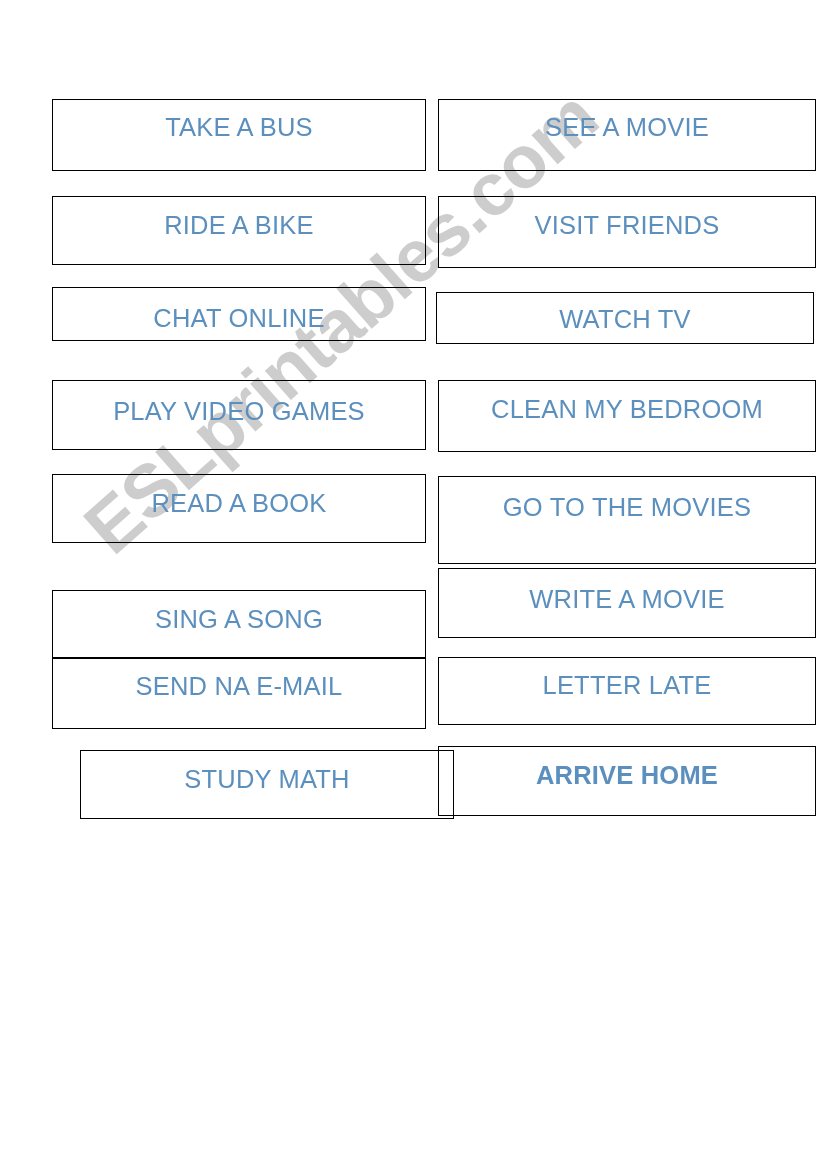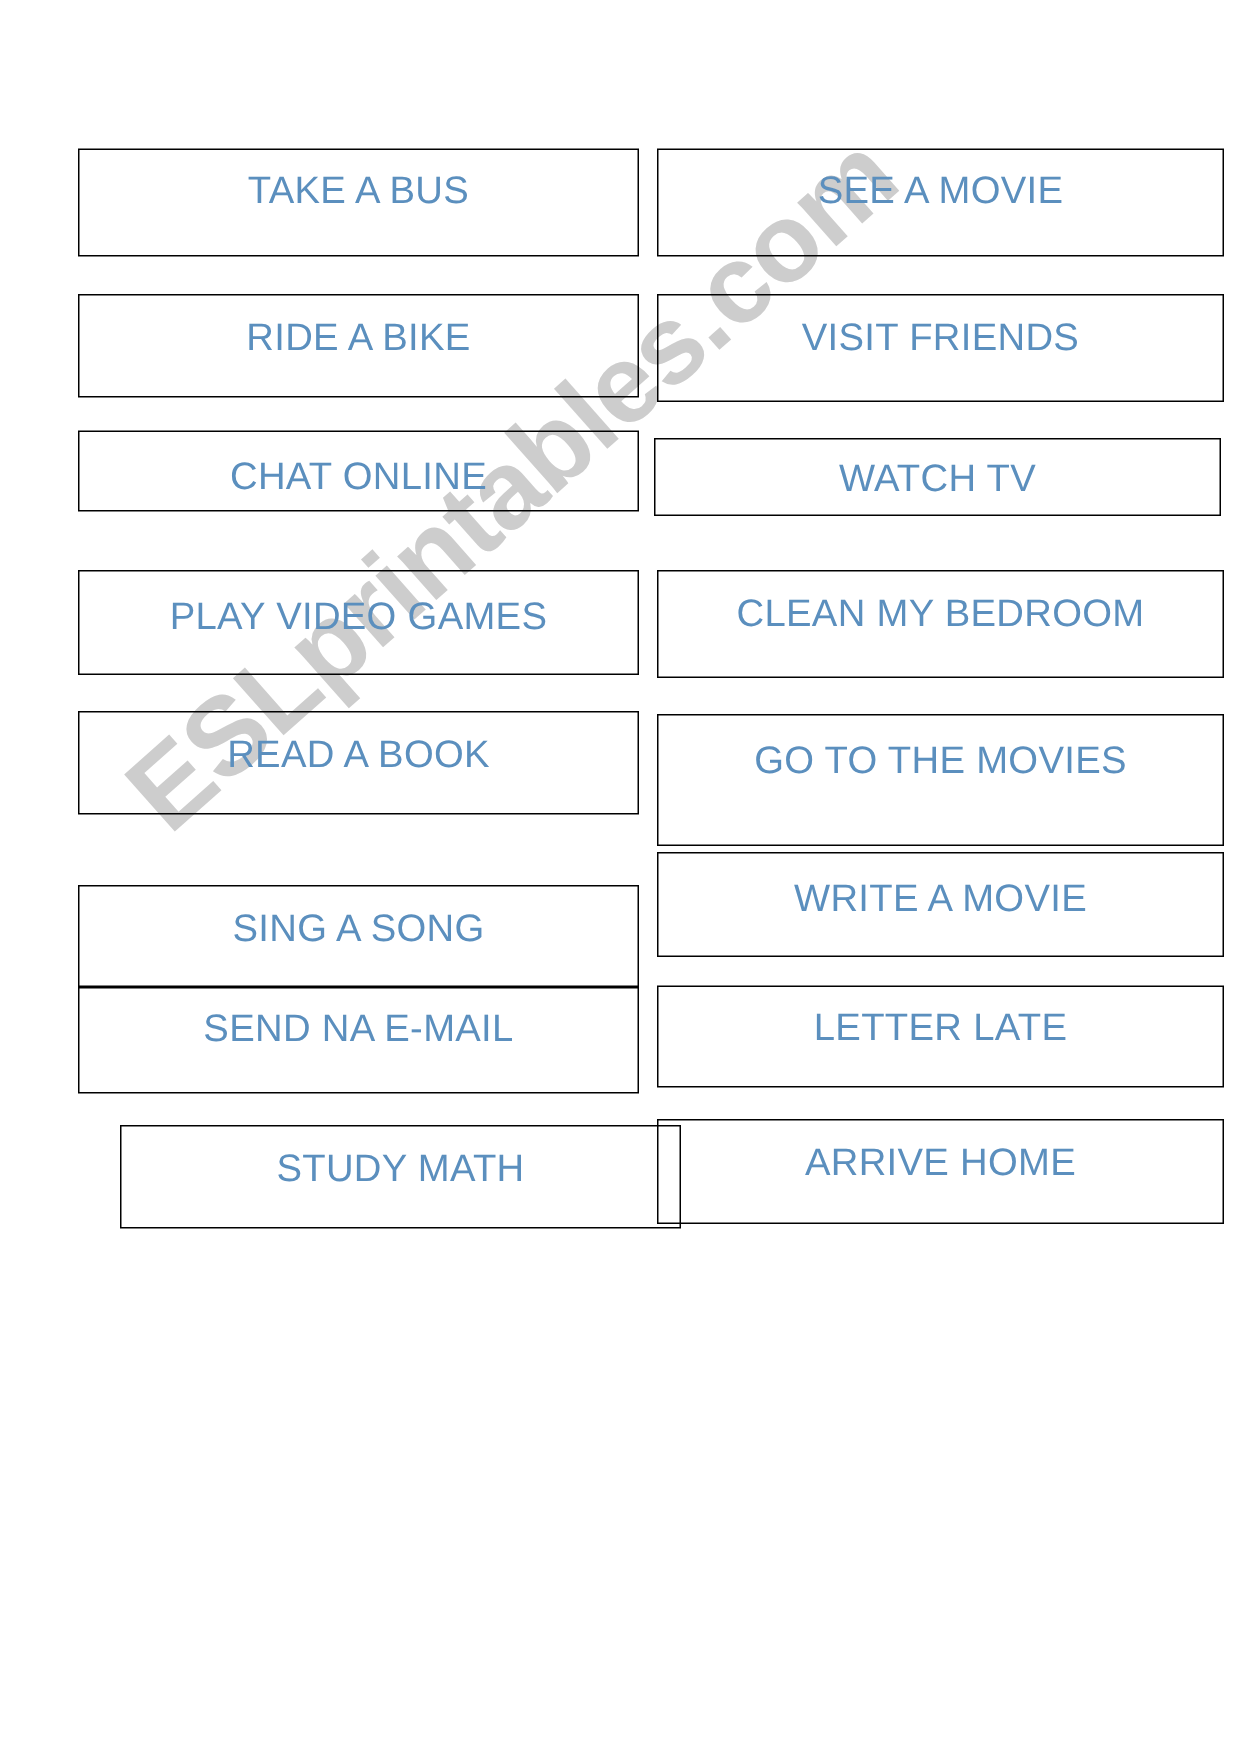--- a/index.html
+++ b/index.html
@@ -128,17 +128,17 @@
     <div class="card" style="left:438px; top:476px; width:378px; height:88px;">
       <div class="card-label" style="top:16px;">GO TO THE MOVIES</div>
     </div>
     <div class="card" style="left:438px; top:568px; width:378px; height:70px;">
       <div class="card-label" style="top:16px;">WRITE A MOVIE</div>
     </div>
     <div class="card" style="left:438px; top:657px; width:378px; height:68px;">
       <div class="card-label" style="top:13px;">LETTER LATE</div>
     </div>
     <div class="card" style="left:438px; top:746px; width:378px; height:70px;">
-      <div class="card-label" style="top:14px;">ARRIVE HOME</div>
+      <div class="card-label" style="top:14px;font-weight:bold;">ARRIVE HOME</div>
     </div>
 
   </div>
 </div>
 
 </body></html>

